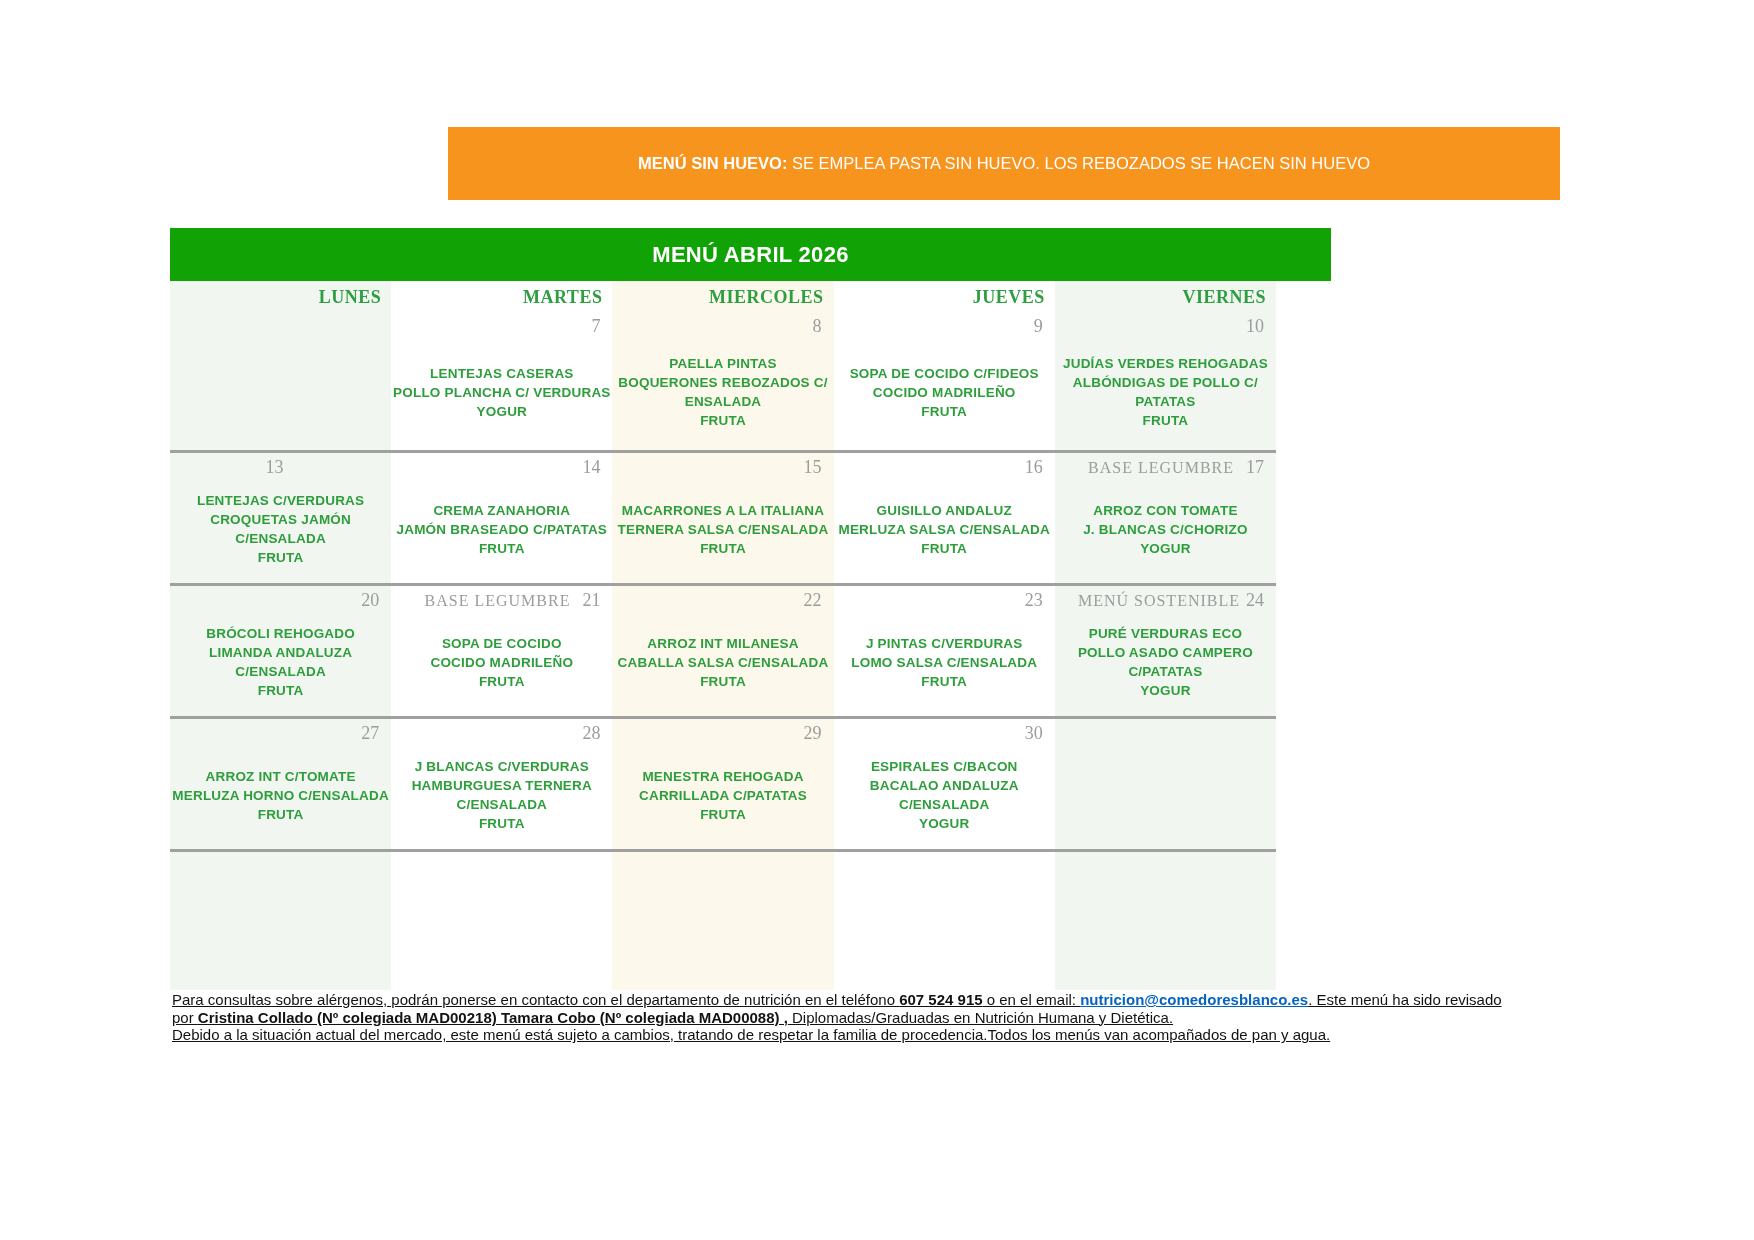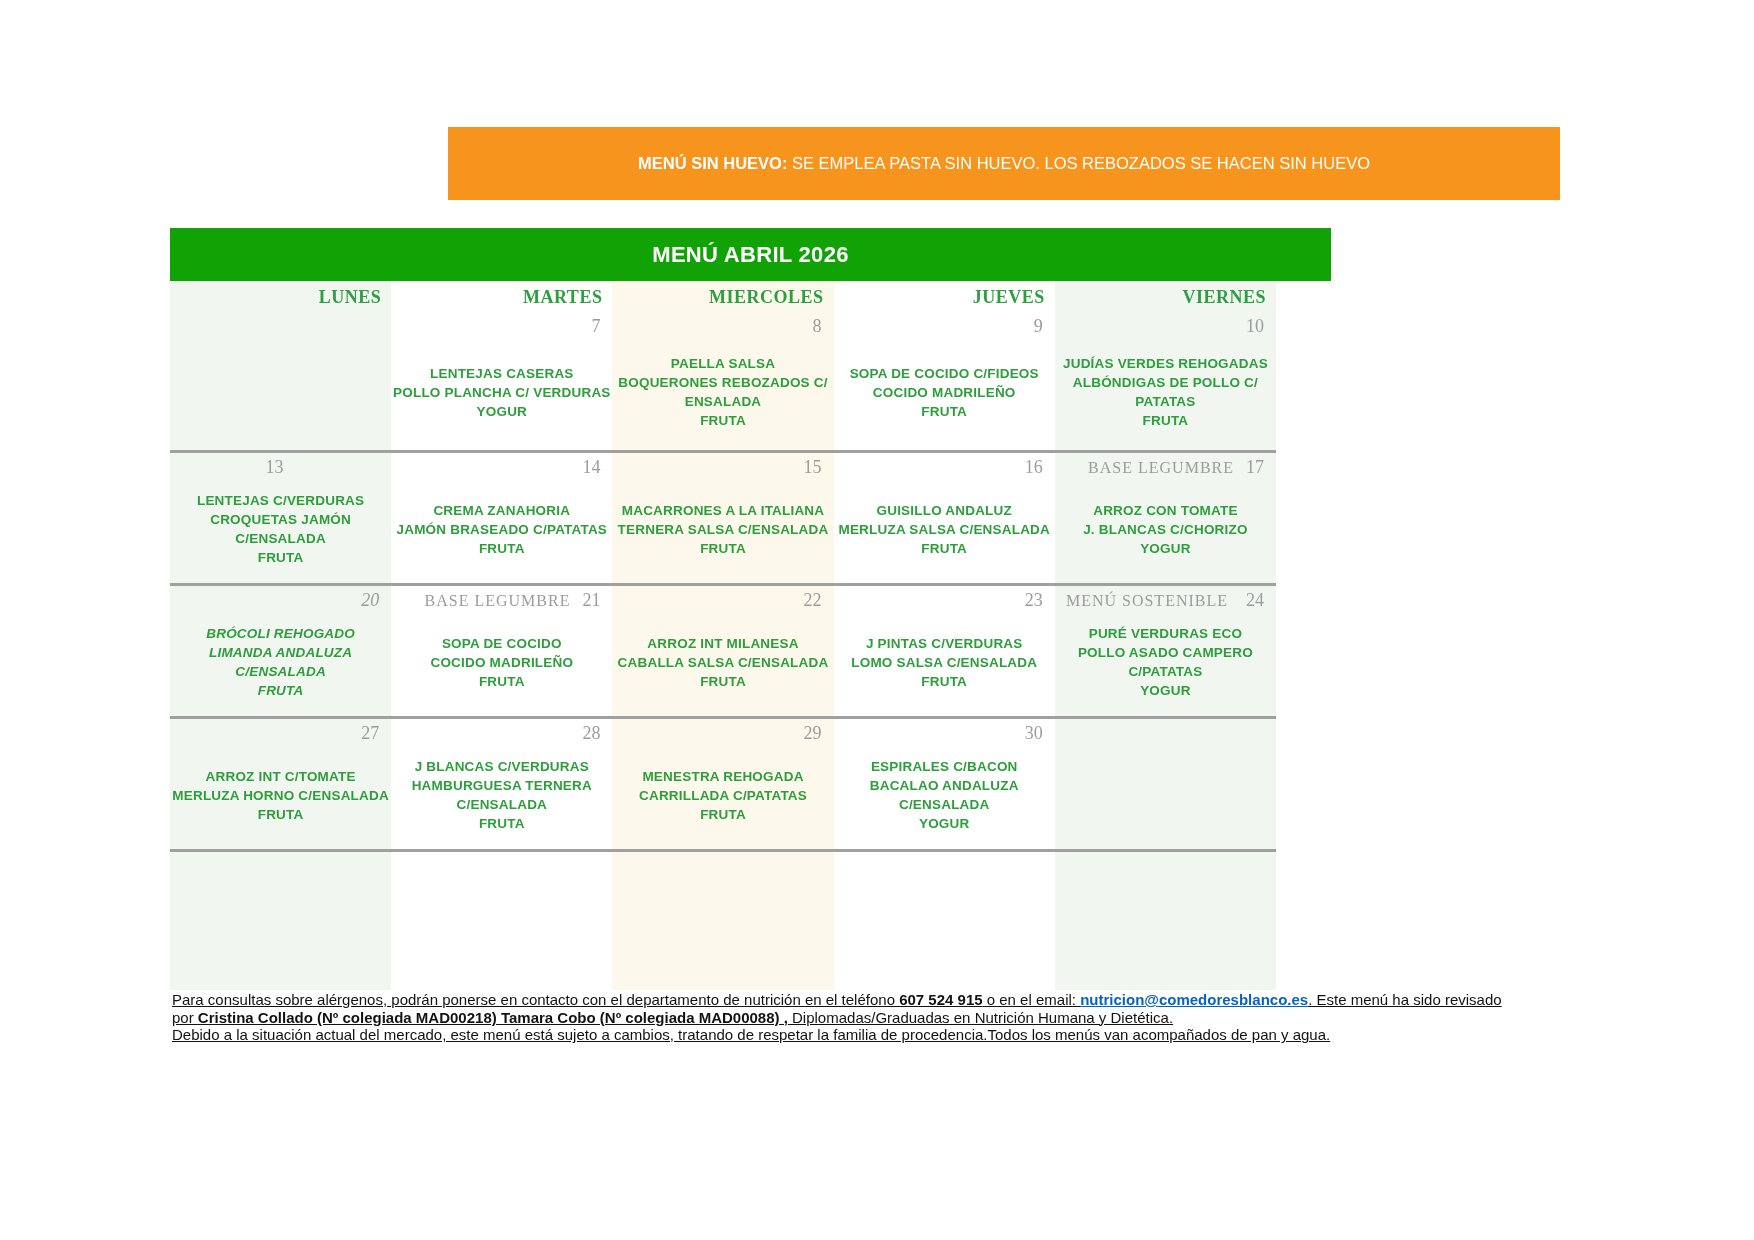--- a/index.html
+++ b/index.html
@@ -28,21 +28,21 @@
   .hcell{width:278px;box-sizing:border-box;text-align:right;padding:6px 10px 0 0;
     font-family:"Liberation Serif",serif;font-weight:bold;font-size:18px;color:#2e9e41;
     letter-spacing:.5px;}
   .week-row{display:flex;box-sizing:border-box;}
   .week-row.divided{border-top:3px solid #a0a0a0;}
   .w0{height:138px;} .w1{height:133px;} .w2{height:133px;} .w3{height:133px;} .w4{height:141px;}
   .cell{width:278px;box-sizing:border-box;display:flex;flex-direction:column;}
   .cell-top{height:30px;box-sizing:border-box;text-align:right;padding:4px 12px 0 0;
     font-family:"Liberation Serif",serif;color:#9c9c9c;}
   .day-num{font-size:18px;}
-  .day-label{font-size:16px;letter-spacing:1px;margin-right:18px;}
+  .day-label{font-size:16px;letter-spacing:1px;margin-right:6px;}
   .day-label.gap{margin-right:12px;}
   .menu-wrap{flex:1;display:flex;flex-direction:column;justify-content:center;padding-bottom:8px;}
   .menu-line{text-align:center;font-weight:bold;font-size:13.5px;line-height:19px;
     color:#2e9e3c;letter-spacing:.2px;}
 
   
   .footer{position:absolute;left:172px;top:991px;width:1395px;color:#121212;
     font-size:15px;line-height:17.6px;}
   .f-line{white-space:nowrap;text-decoration:underline;}
   .email-link{color:#0563c1;text-decoration:underline;font-weight:bold;cursor:pointer;}
@@ -80,21 +80,21 @@
             <div class="cell-top"><span class="day-num">7</span></div>
             <div class="menu-wrap">
               <div class="menu-line">LENTEJAS CASERAS</div>
               <div class="menu-line">POLLO PLANCHA C/ VERDURAS</div>
               <div class="menu-line">YOGUR</div>
             </div>
           </div>
           <div class="cell" style="background: rgb(253, 248, 236);">
             <div class="cell-top"><span class="day-num">8</span></div>
             <div class="menu-wrap">
-              <div class="menu-line">PAELLA SALSA</div>
+              <div class="menu-line">PAELLA PINTAS</div>
               <div class="menu-line">BOQUERONES REBOZADOS C/ ENSALADA</div>
               <div class="menu-line">FRUTA</div>
             </div>
           </div>
           <div class="cell" style="background: rgb(255, 255, 255);">
             <div class="cell-top"><span class="day-num">9</span></div>
             <div class="menu-wrap">
               <div class="menu-line">SOPA DE COCIDO C/FIDEOS</div>
               <div class="menu-line">COCIDO MADRILEÑO</div>
               <div class="menu-line">FRUTA</div>
@@ -145,21 +145,21 @@
           <div class="cell" style="background: rgb(241, 246, 241);">
             <div class="cell-top"><span class="day-label gap">BASE LEGUMBRE</span><span class="day-num">17</span></div>
             <div class="menu-wrap">
               <div class="menu-line">ARROZ CON TOMATE</div>
               <div class="menu-line">J. BLANCAS C/CHORIZO</div>
               <div class="menu-line">YOGUR</div>
             </div>
           </div>
         </div>
         <div class="week-row w2 divided">
-          <div class="cell" style="background: rgb(241, 246, 241); font-style: italic;">
+          <div class="cell" style="background: rgb(241, 246, 241);">
             <div class="cell-top"><span class="day-num">20</span></div>
             <div class="menu-wrap">
               <div class="menu-line">BRÓCOLI REHOGADO</div>
               <div class="menu-line">LIMANDA ANDALUZA</div>
               <div class="menu-line">C/ENSALADA</div>
               <div class="menu-line">FRUTA</div>
             </div>
           </div>
           <div class="cell" style="background: rgb(255, 255, 255);">
             <div class="cell-top"><span class="day-label gap">BASE LEGUMBRE</span><span class="day-num">21</span></div>

